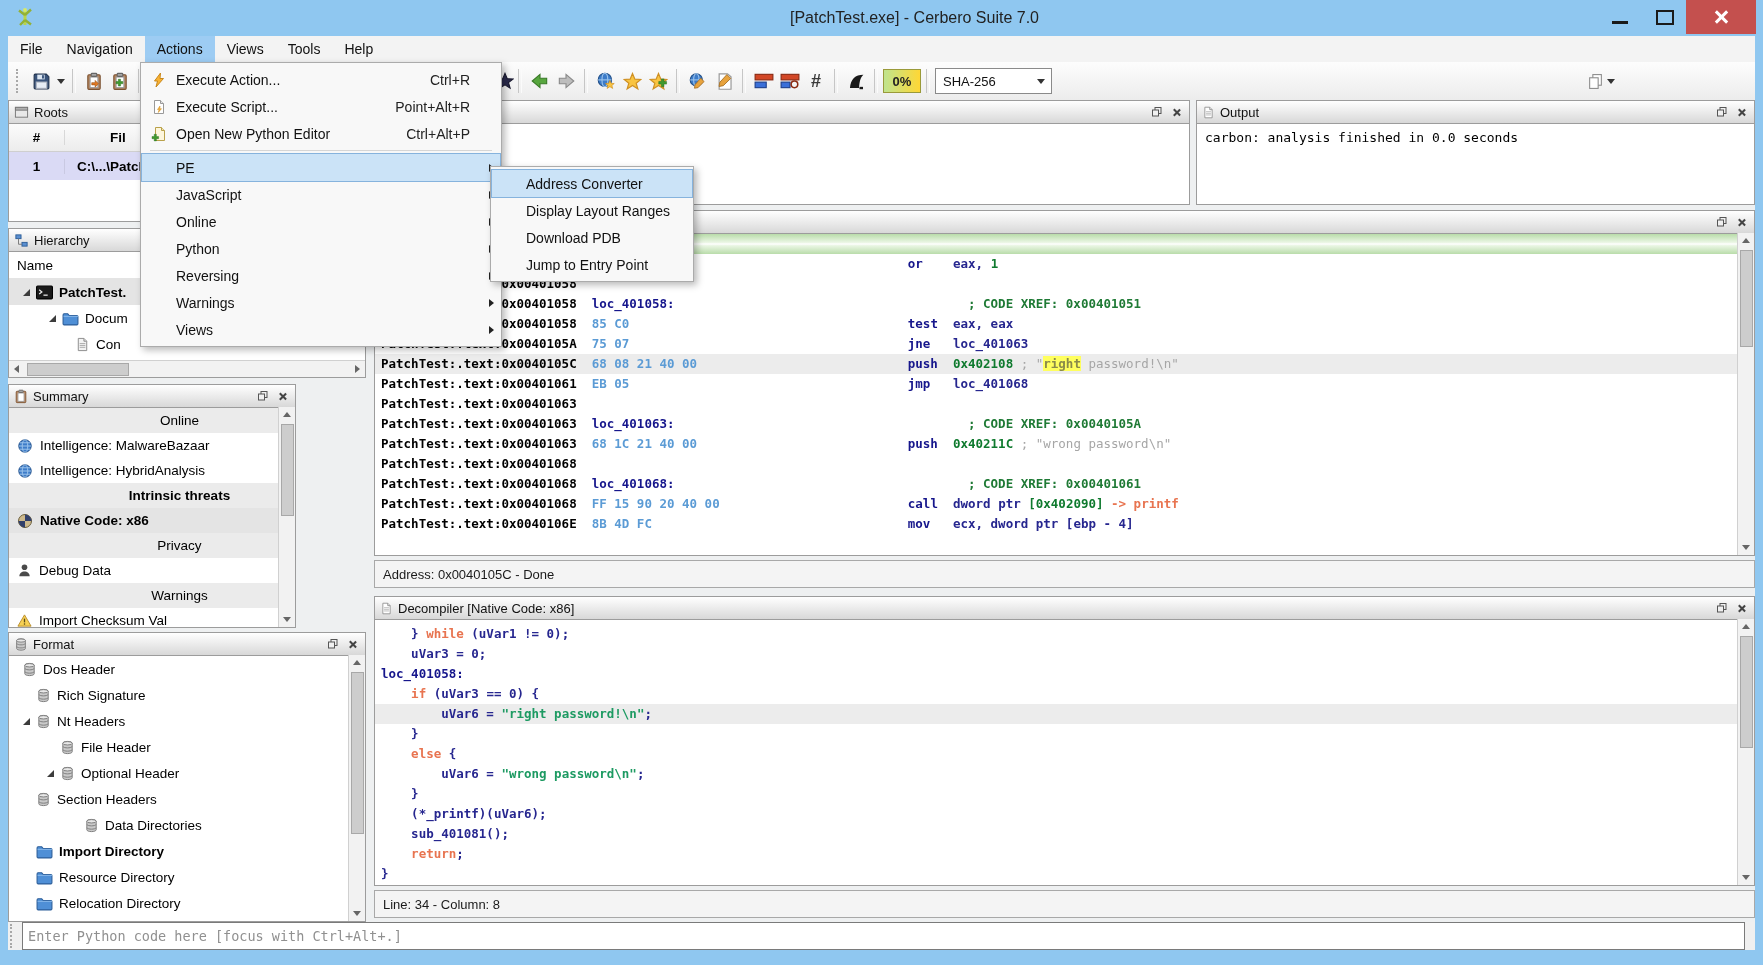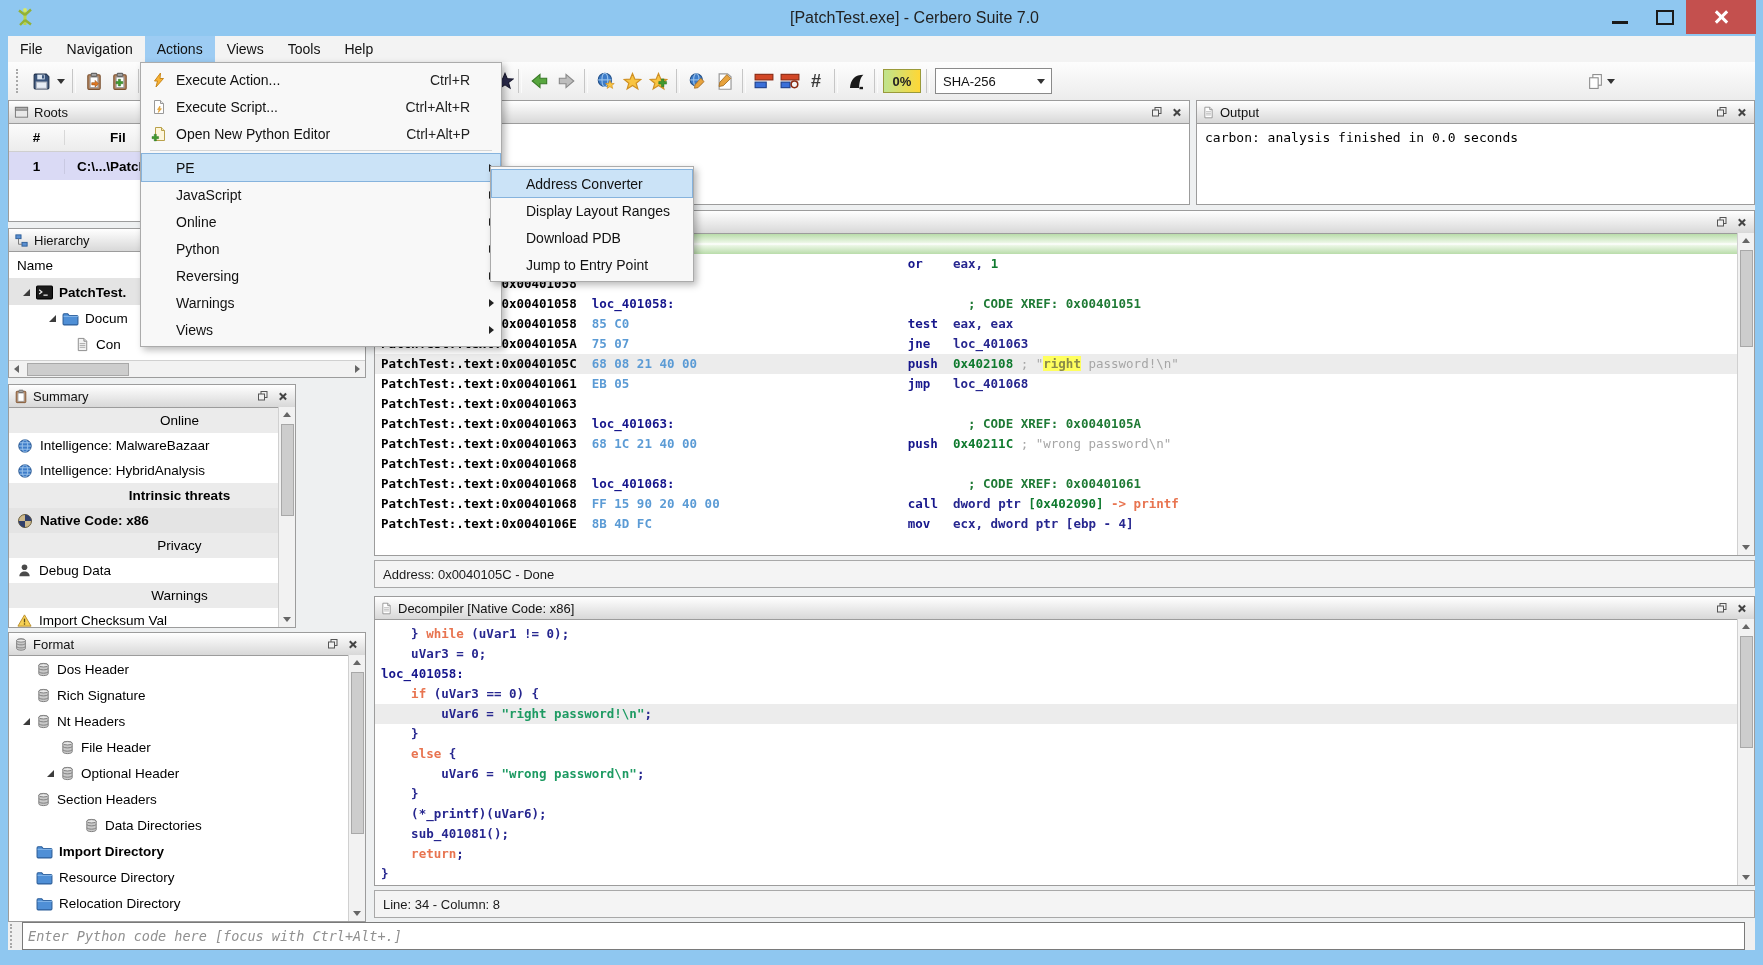--- a/index.html
+++ b/index.html
@@ -97,21 +97,21 @@
   .seg-p{color:#e87450;}
   .seg-k{color:#e87450;}
   .seg-g{color:#1d9a62;}
   .statusbar{position:absolute;border:1px solid #a8a8a8;background:#f4f4f4;display:flex;align-items:center;
              padding-left:8px;font-size:13px;color:#1a1a1a;box-sizing:border-box;}
   
   #output-text{font-family:"DejaVu Sans Mono", monospace;font-size:13px;color:#000;padding:6px 0 0 8px;}
   
   #python-bar{left:8px;top:922px;width:1747px;height:28px;background:#f0f0f0;display:flex;align-items:center;}
   #python-input{flex:1;height:24px;margin-right:10px;border:1px solid #7a7a7a;background:#fff;
-      font-family:"DejaVu Sans Mono", monospace;font-size:13.5px;color:#555;padding-left:5px;outline:none;font-style:italic;}
+      font-family:"DejaVu Sans Mono", monospace;font-size:13.5px;color:#555;padding-left:5px;outline:none;}
   #python-input::placeholder{color:#909090;}
   
   .menu{position:absolute;background:#f8f8f8;border:1px solid #ababab;box-shadow:3px 3px 7px rgba(0,0,0,.28);
         z-index:300;padding:3px 1px;font-size:14px;color:#111;}
   .menu-item{height:27px;display:flex;align-items:center;padding:0 6px 0 0;}
   .menu-gutter{width:34px;display:flex;align-items:center;justify-content:center;flex:none;}
   .menu-label{padding-right:20px;}
   .menu-shortcut{margin-left:auto;padding-right:24px;color:#222;}
   .menu-sub-arrow{margin-left:auto;width:0;height:0;border-top:4.5px solid transparent;
         border-bottom:4.5px solid transparent;border-left:5.5px solid #222;}
@@ -495,21 +495,21 @@
         <svg width="10" height="10" viewBox="0 0 10 10">
           <rect x="3" y="0.5" width="6" height="6" fill="none" stroke="#555"></rect>
           <rect x="0.5" y="3" width="6" height="6" fill="#f0f0f0" stroke="#555"></rect>
         </svg>
       </span>
     <span class="pbtn">
         <span class="x-glyph"></span>
       </span>
   </div>
   <div id="format-tree" style="width:341px">
-      <div class="trow2" style="padding-left: 14px;">
+      <div class="trow2" style="">
         <span style="width: 7px; flex: 0 0 auto;"></span>
         <span class="icon">
           <svg width="15" height="15" viewBox="0 0 16 16">
             <path d="M3 3.5c0-1.2 2.2-2 5-2s5 .8 5 2v9c0 1.2-2.2 2-5 2s-5-.8-5-2z" fill="#c9c9c9" stroke="#7a7a7a"></path>
             <ellipse cx="8" cy="3.5" rx="5" ry="1.8" fill="#e8e8e8" stroke="#7a7a7a"></ellipse>
             <path d="M3 7c1 .9 2.7 1.4 5 1.4S12 7.9 13 7M3 10.5c1 .9 2.7 1.4 5 1.4s4-.5 5-1.4" fill="none" stroke="#7a7a7a"></path>
           </svg>
         </span>
         <span>Dos Header</span>
       </div>
@@ -751,21 +751,21 @@
   </div>
   <div class="menu-item">
     <span class="menu-gutter">
       <svg width="16" height="16" viewBox="0 0 16 16">
           <path d="M3.5 1.5h6l3 3v10h-9z" fill="#fff" stroke="#999"></path>
           <path d="M9.5 1.5v3h3" fill="#e8e8e8" stroke="#999"></path>
           <path d="M9 7 6.5 10.5h1.6L7.3 13.5 10.5 9.7H8.8z" fill="#f9b234" stroke="#c8871a" stroke-width="0.5"></path>
         </svg>
     </span>
     <span class="menu-label">Execute Script...</span>
-    <span class="menu-shortcut">Ctrl+Alt+R</span>
+    <span class="menu-shortcut">Point+Alt+R</span>
   </div>
   <div class="menu-item">
     <span class="menu-gutter">
       <svg width="16" height="16" viewBox="0 0 16 16">
           <path d="M4.5 1.5h6l3 3v10h-9z" fill="#fdf6dd" stroke="#b9a14a"></path>
           <path d="M10.5 1.5v3h3" fill="#efe3b0" stroke="#b9a14a"></path>
           <path d="M1 10.5h2.2V8.3h2.2v2.2h2.2v2.2H5.4v2.2H3.2v-2.2H1z" fill="#3f9a2e" stroke="#2a6a1e" stroke-width="0.4"></path>
         </svg>
     </span>
     <span class="menu-label">Open New Python Editor</span>

